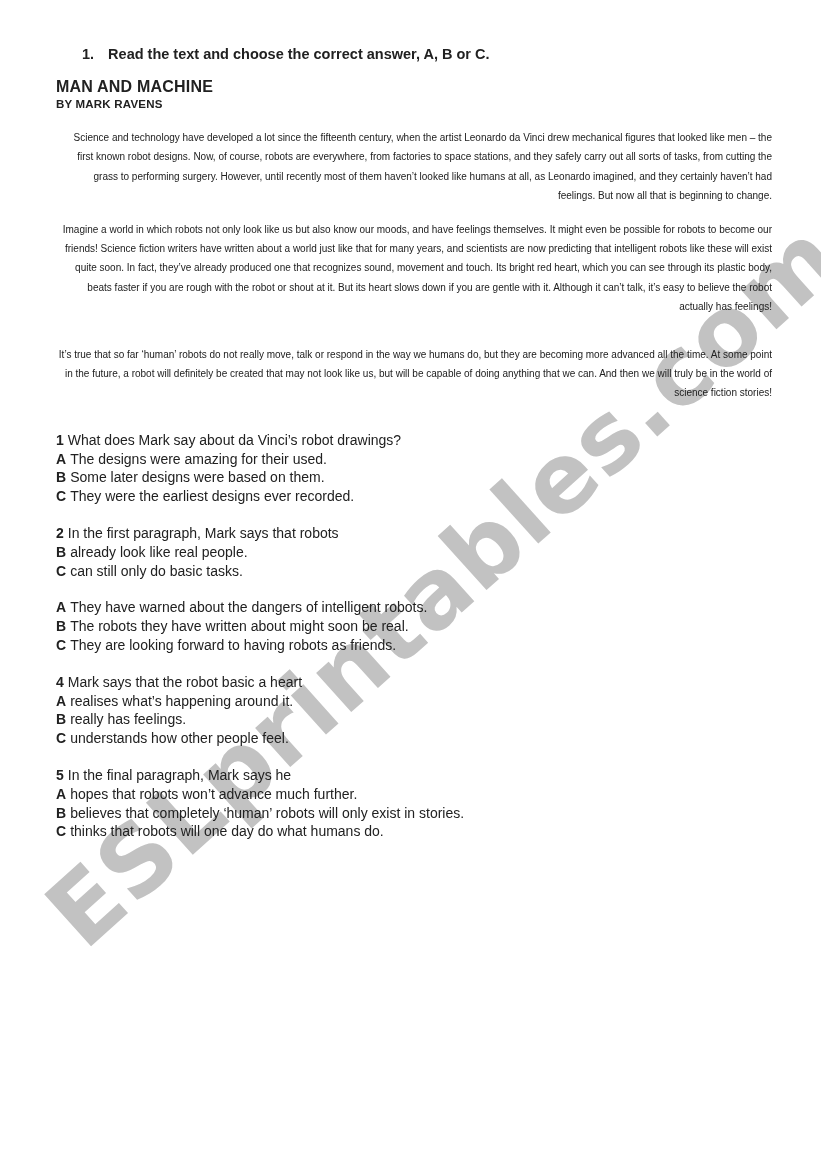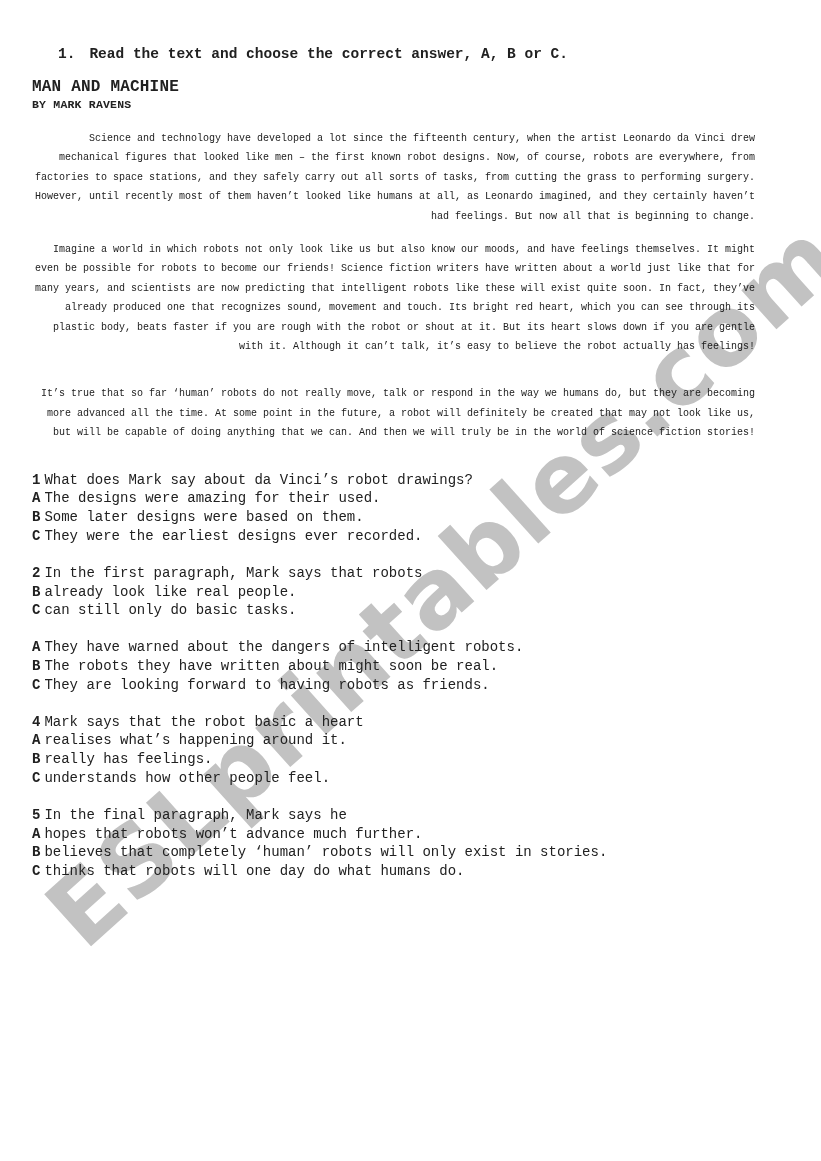--- a/index.html
+++ b/index.html
@@ -23,22 +23,21 @@
     font-size: 96px;
     letter-spacing: 1px;
     color: #c2c2c2;
     white-space: nowrap;
     z-index: 0;
     user-select: none;
   }
   .content {
     position: relative;
     z-index: 1;
-    padding: 46px 49px 0 32px;
-    font-family: Liberation Mono, monospace;
+    padding: 46px 49px 0 56px;
   }
   .instruction {
     font-weight: bold;
     font-size: 14.5px;
     margin-left: 26px;
     margin-bottom: 16px;
   }
   .instruction .num { margin-right: 14px; }
   .title {
     font-weight: bold;

